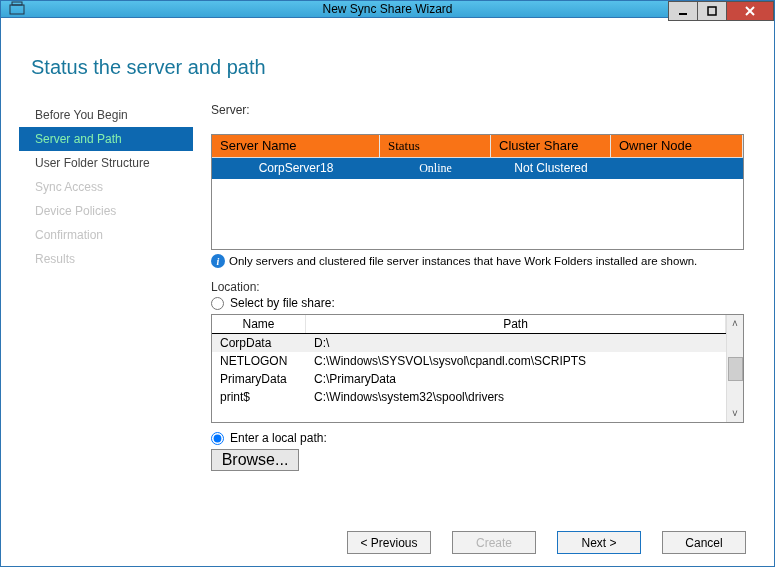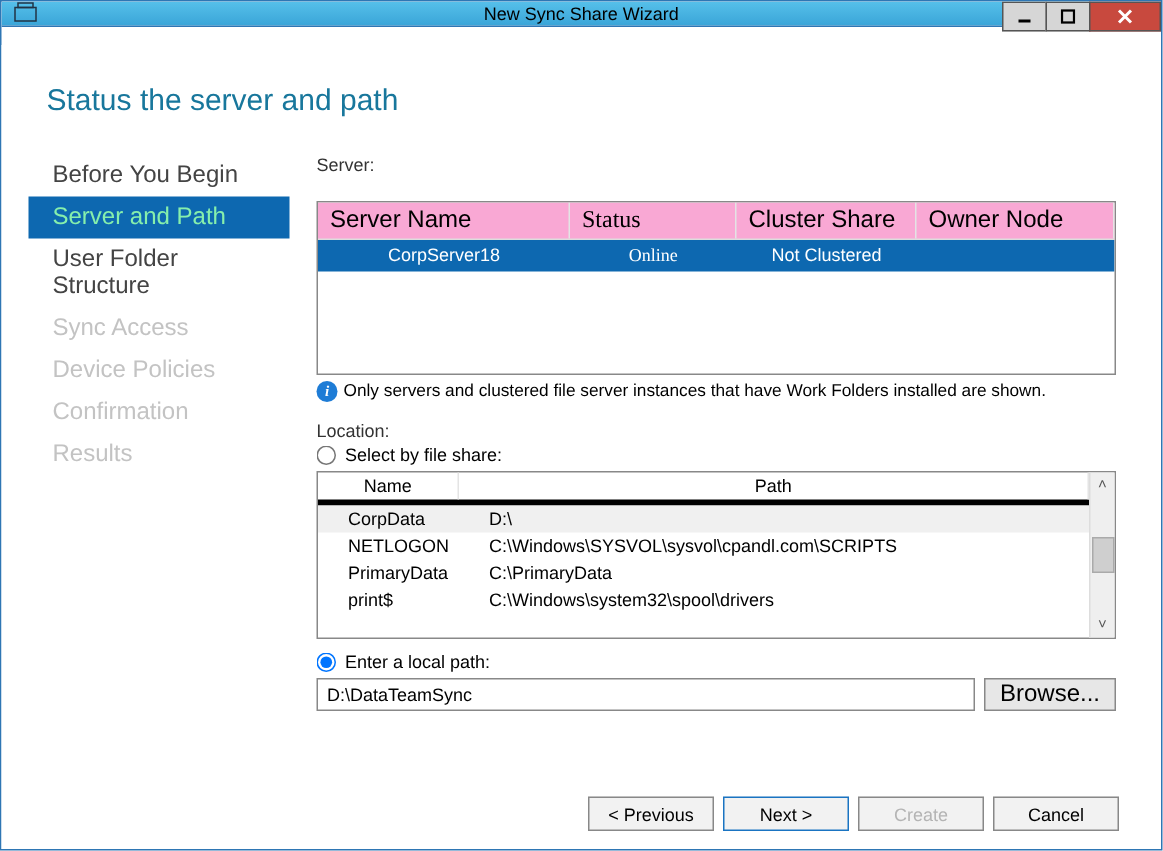--- a/index.html
+++ b/index.html
@@ -33,35 +33,35 @@
     margin-left: -1px;
   }
   .winbtn.close { background: #c8493e; color: #fff; width: 48px; }
   .content { position: absolute; top: 30px; left: 1px; right: 1px; bottom: 1px; background: #fff; padding: 20px 28px 0 18px; }
   .page-title { font-size: 20px; color: #18779c; font-weight: 300; margin: 6px 0 24px 12px; }
   .columns { display: flex; }
   .nav { width: 174px; padding-top: 0; }
   .nav-item {
     padding: 5px 12px 5px 16px;
     color: #444;
-    font-size: 16px;
+    font-size: 12px;
     cursor: pointer;
   }
   .nav-item.selected { background: #0d68b0; color: #86efac; }
   .nav-item.disabled { color: #c3c3c3; cursor: default; }
   .main { flex: 1; padding-left: 18px; padding-right: 2px; }
   .field-label { font-size: 12px; color: #333; margin-bottom: 17px; }
   .server-list {
     border: 1px solid #888;
     height: 116px;
     background: #fff;
     overflow: hidden;
   }
   .server-header, .server-row { display: flex; }
-  .server-header { background: #f9a8d4; border-bottom: 1px solid #ddd; font-size: 16px; }
+  .server-header { background: #f97316; border-bottom: 1px solid #ddd; font-size: 13px; }
   .server-header > div {
     padding: 3px 8px;
     border-right: 1px solid #e4e4e4;
   }
   .server-row { font-size: 12px; text-align: center; }
   .server-row.selected { background: #0d68b0; color: #fff; }
   .server-row > div { padding: 3px 8px; }
   .col-name { width: 168px; }
   .col-status { width: 111px; font-family: Liberation Serif, serif; }
   .col-cluster { width: 120px; }
@@ -83,23 +83,23 @@
   .share-list {
     border: 1px solid #888;
     margin-top: 4px;
     position: relative;
     background: #fff;
   }
   .share-body {
     height: 88px;
   }
   .share-header, .share-row { display: flex; }
-  .share-header { border-bottom: 4px solid #000000; }
+  .share-header { border-bottom: 1px solid #000000; }
   .share-header > div { padding: 2px 8px; border-right: 1px solid #e4e4e4; font-size: 12px; text-align: center; }
-  .share-row > div { padding: 2px 20px; font-size: 12px; }
+  .share-row > div { padding: 2px 8px; font-size: 12px; }
   .share-row.shaded { background: #f0f0f0; }
   .scol-name { width: 94px; }
   .scol-path { flex: 1; }
   .vscroll {
     position: absolute; right: 0; top: 0; bottom: 0; width: 17px;
     background: #efefef;
     border-left: 1px solid #ddd;
     display: flex; flex-direction: column; justify-content: space-between;
   }
   .vscroll .arrow {
@@ -115,21 +115,21 @@
     flex: 1; height: 22px; border: 1px solid #888;
     padding: 2px 6px; font-family: inherit; font-size: 12px;
   }
   .browse-btn { width: 88px; height: 22px; border: 1px solid #888; background: #e7e7e7; font-size: 16px; cursor: pointer; }
 
   .footer {
     position: absolute;
     bottom: 12px;
     right: 28px;
     display: flex;
-    gap: 6px;
+    gap: 21px;
     padding-left: 23px;
   }
   .btn {
     width: 84px; height: 23px;
     border: 1px solid #888;
     background: #f2f2f2;
     font-size: 12px;
     cursor: pointer;
   }
   .btn.default { border: 1.5px solid #1a74c2; }
@@ -236,25 +236,24 @@
           <div class="thumb"></div>
           <div class="arrow">˅</div>
         </div>
       </div>
 
       <label class="radio-row" style="margin-top:8px;">
         <input type="radio" name="loc" checked="" style="">
         <span>Enter a local path:</span>
       </label>
       <div class="path-row">
-        <input class="path-input" type="text" value="D:\DataTeamSync" style="">
         <button class="browse-btn">Browse...</button>
       </div>
     </div>
   </div>
 
   <div class="footer">
     <button class="btn">&lt; Previous</button>
+    <button class="btn" disabled="">Create</button>
     <button class="btn default">Next &gt;</button>
-    <button class="btn" disabled="">Create</button>
     <button class="btn">Cancel</button>
   </div>
 </div>
 
 </body></html>

